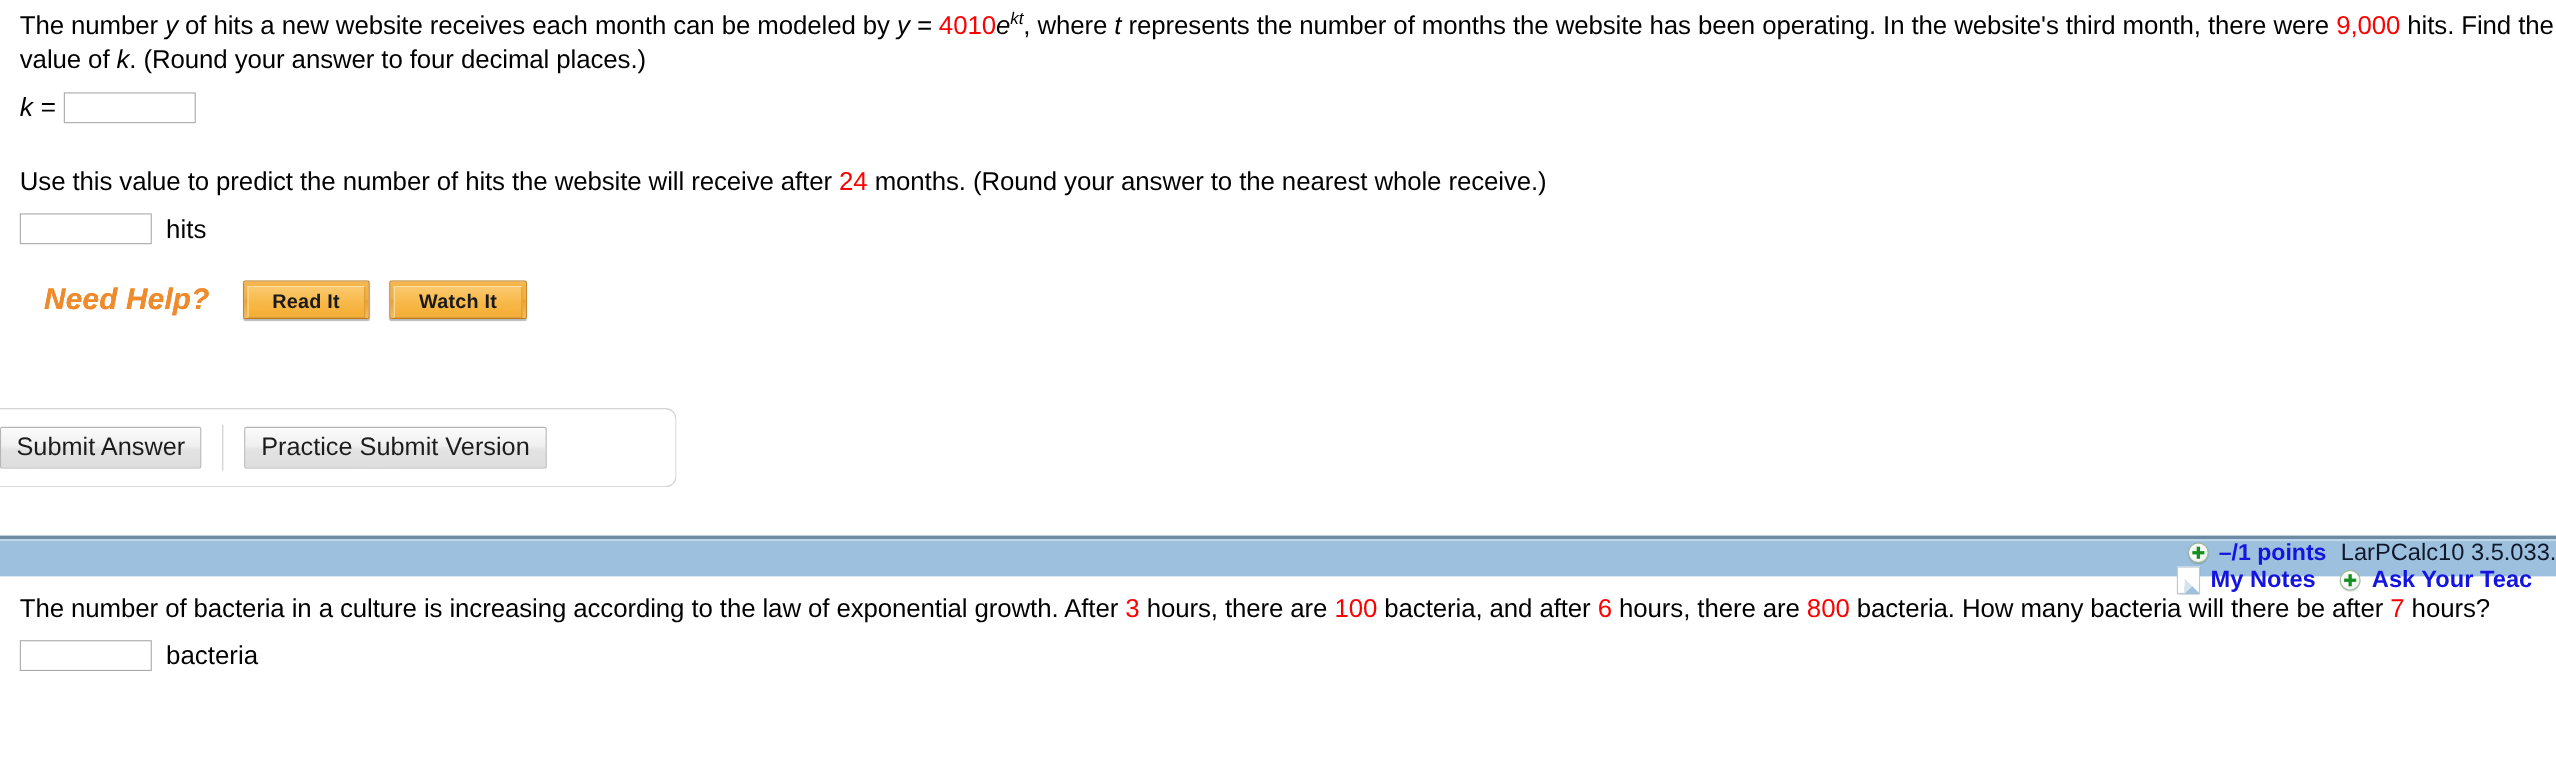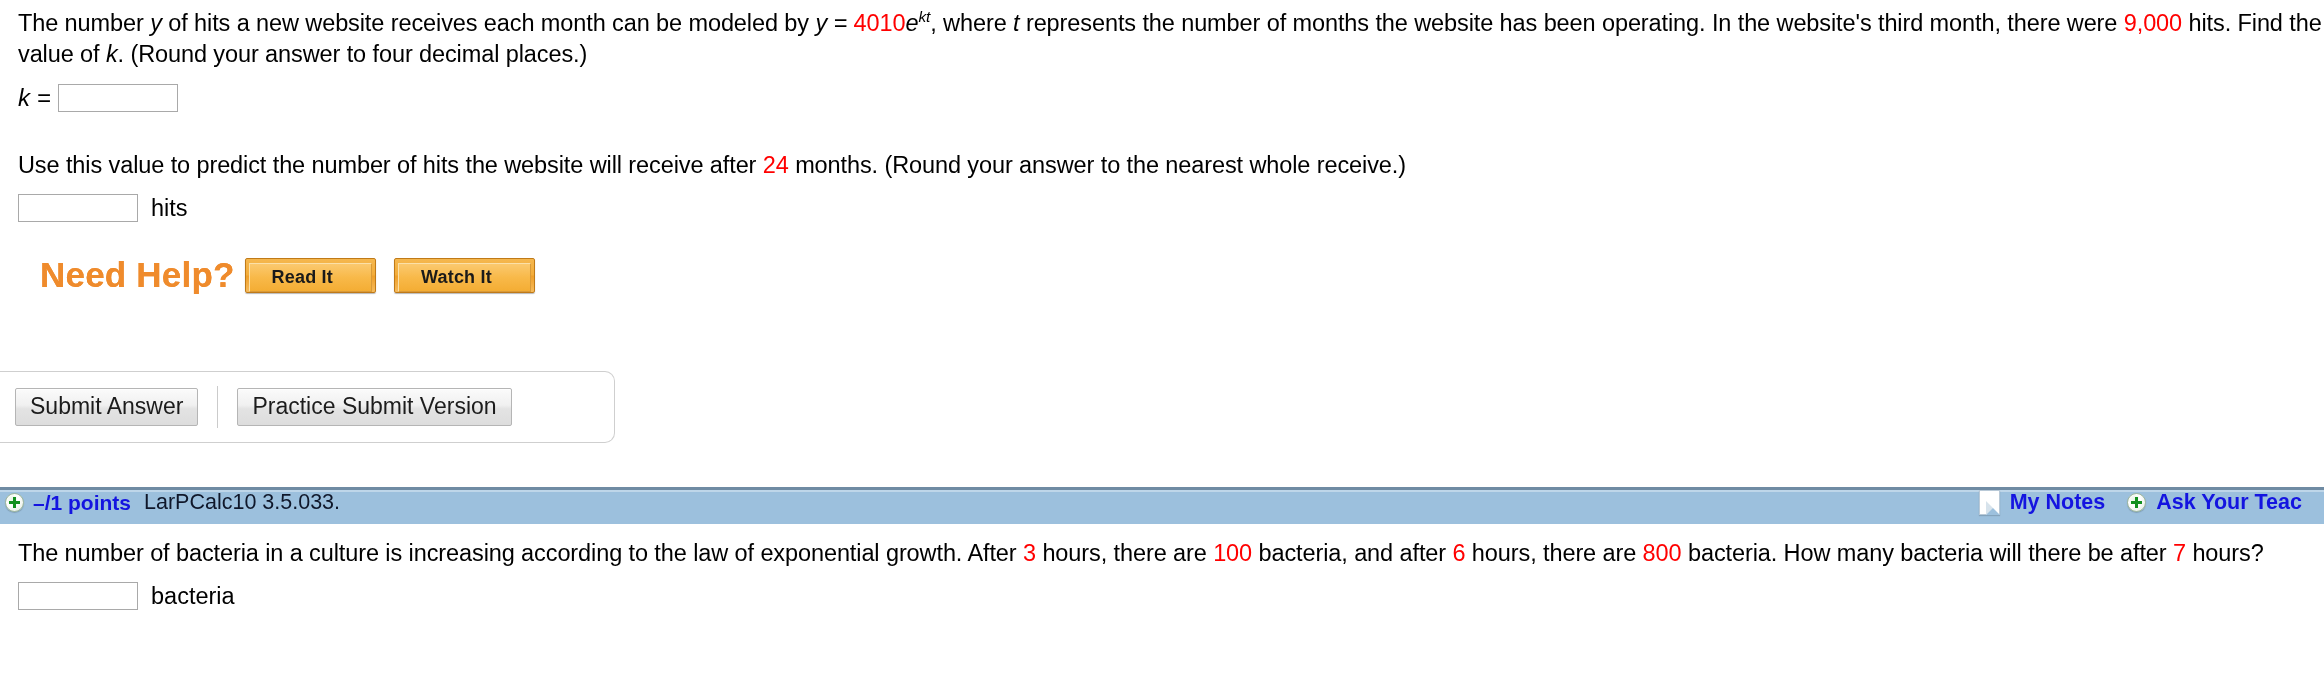--- a/index.html
+++ b/index.html
@@ -85,44 +85,45 @@
   
   .needhelp-row {
     display: flex;
     align-items: center;
     margin-top: 33px;
     padding-left: 22px;
   }
   .needhelp-label {
     color: #ef8b2c;
     font-weight: bold;
-    font-size: 35px;
+    font-size: 27px;
     letter-spacing: 0.2px;
-    margin-right: 10px;
+    margin-right: 30px;
     text-shadow: 0 0 0.5px #ef8b2c;
+    font-style: italic;
   }
   .help-btn {
     display: inline-block;
     border: 1px solid #c07a18;
     background: linear-gradient(to bottom, #f5b74e 0%, #f3ad3b 48%, #efa02b 52%, #f6bb5c 100%);
     padding: 3px;
     border-radius: 2px;
     box-shadow: 0 1px 1px rgba(0,0,0,0.28);
     margin-right: 18px;
     cursor: pointer;
   }
   .help-btn-inner {
     border: 1px solid #d89a39;
     border-top-color: #fbe0a8;
     border-left-color: #fbe0a8;
     background: linear-gradient(to bottom, #fbc96f 0%, #f8b949 50%, #f4ad34 100%);
     color: #1a1a1a;
     font-weight: bold;
     font-size: 18px;
-    padding: 3px 38px 4px 22px;
+    padding: 3px 22px 4px 22px;
     text-align: right;
     letter-spacing: 0.2px;
   }
 
   
   .submit-panel {
     position: absolute;
     left: 0px;
     top: 371px;
     width: 615px;
@@ -130,21 +131,20 @@
     border: 1px solid #cfcfcf;
     border-left: none;
     border-radius: 0 10px 10px 0;
     background: #ffffff;
     box-sizing: border-box;
   }
   .submit-inner {
     display: flex;
     align-items: center;
     height: 100%;
-    padding-left: 15px;
   }
   .gray-btn {
     background: linear-gradient(to bottom, #fbfbfb 0%, #f0f0f0 45%, #e3e3e3 55%, #dddddd 100%);
     border: 1px solid #b5b5b5;
     border-radius: 2px;
     font-family: "Liberation Sans", sans-serif;
     font-size: 23px;
     color: #1c1c1c;
     padding: 5px 14px 7px 14px;
     cursor: pointer;
@@ -162,22 +162,23 @@
   .bluebar {
     position: absolute;
     left: 0;
     top: 487px;
     width: 2324px;
     height: 37px;
     background: #9cc0dd;
     border-top: 3px solid #6f8ba3;
     box-sizing: border-box;
     display: flex;
-    align-items: flex-start;
+    align-items: flex-end;
     justify-content: space-between;
+    flex-direction: column;
   }
   .bluebar::after {
     content: "";
     position: absolute;
     left: 0; right: 0;
     top: 0px;
     height: 2px;
     background: rgba(255,255,255,0.35);
   }
   .bb-left {

